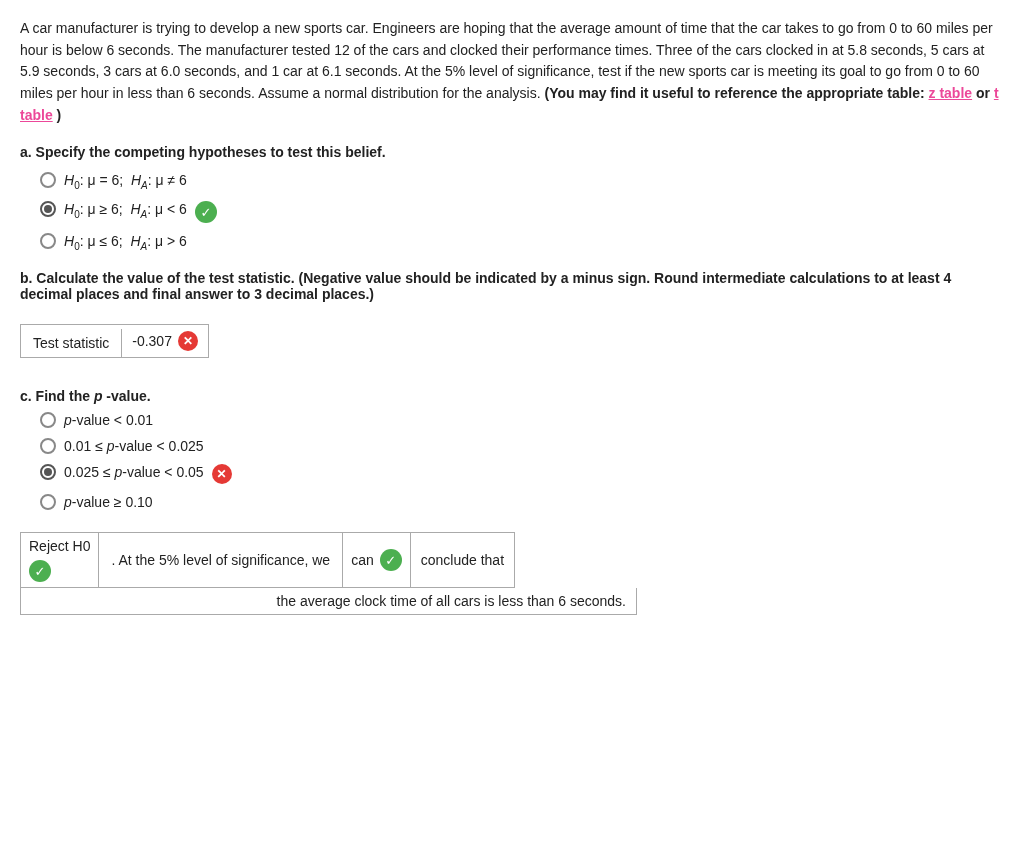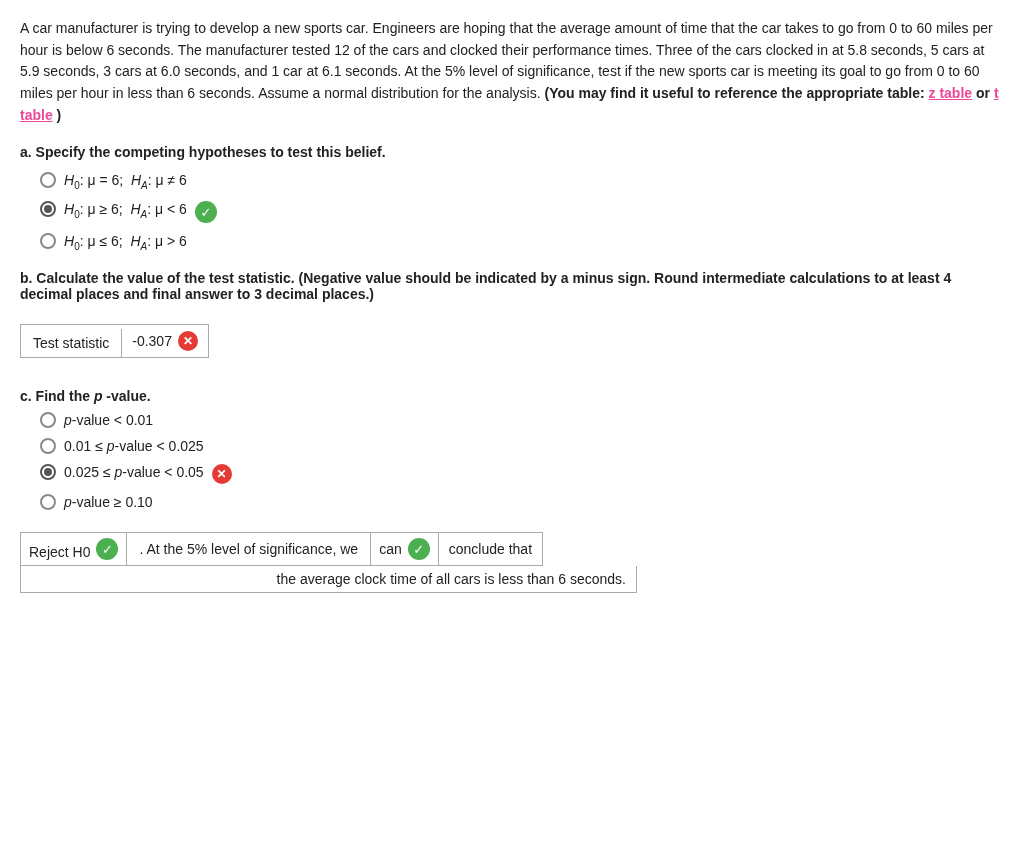--- a/index.html
+++ b/index.html
@@ -204,21 +204,21 @@
       <span class="math-text"><i>p</i>-value ≥ 0.10</span>
     </div>
   </div>
 </div>
 
 <div style="margin-top:22px;">
 
   <div style="margin-top:10px;">
     <div style="display:flex; align-items:stretch; border:1px solid #aaa; display:inline-flex;">
 
-      <div style="border-right:1px solid #aaa; padding:5px 8px; display:flex; align-items:flex-end; gap:6px;">
+      <div style="border-right:1px solid #aaa; padding:5px 8px; display:flex; align-items:flex-start; gap:6px;flex-direction:column;">
         <span>Reject H0</span>
         <div class="check-green">✓</div>
       </div>
 
       <div style="border-right:1px solid #aaa; padding:5px 12px; display:flex; align-items:center; max-width:310px;">
         <span>. At the 5% level of significance, we</span>
       </div>
 
       <div style="border-right:1px solid #aaa; padding:5px 8px; display:flex; align-items:center; gap:6px;justify-content:flex-end;">
         <span>can</span>

